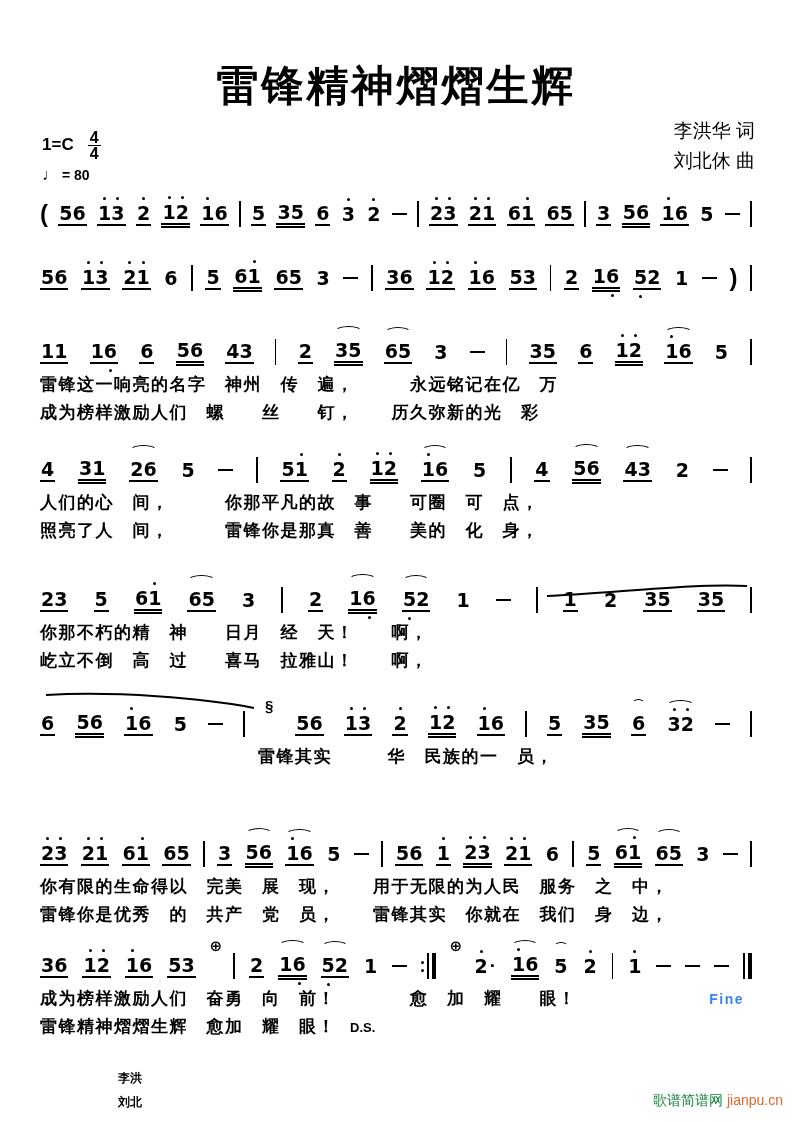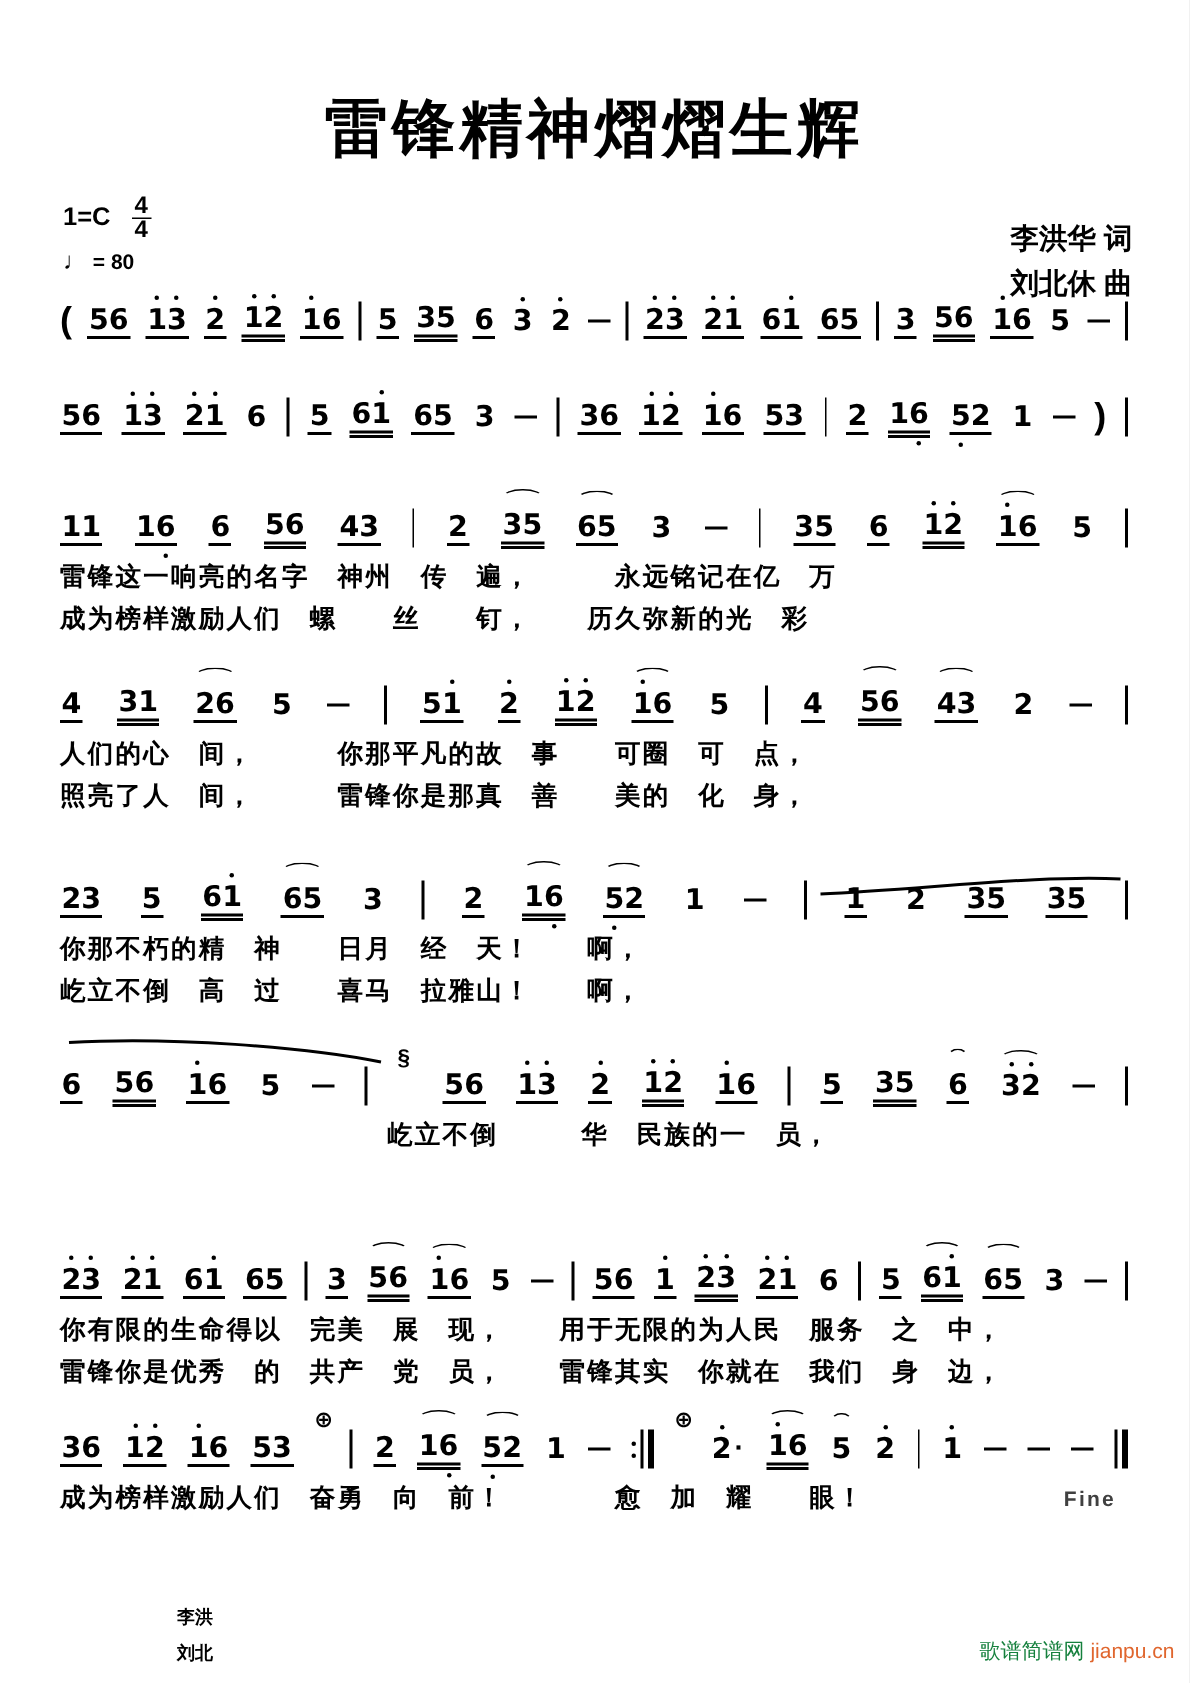--- a/index.html
+++ b/index.html
@@ -1,21 +1,21 @@
 <!DOCTYPE html>
 <html><head>
 <meta charset="utf-8">
 <style>
   html,body{margin:0;padding:0;background:#e8e8e8;}
   .page{position:relative;width:793px;height:1122px;margin:0 auto;background:#ffffff;
         font-family:"Liberation Sans","DejaVu Sans",sans-serif;color:#000;overflow:hidden;}
   .title{position:absolute;top:58px;left:0;width:100%;text-align:center;
          font-size:42px;font-weight:bold;letter-spacing:3px;margin:0;}
   .credits{position:absolute;top:116px;right:38px;text-align:right;
-           font-size:19px;font-weight:bold;line-height:30px;margin-top:29px;}
+           font-size:19px;font-weight:normal;line-height:30px;}
   .keysig{position:absolute;top:130px;left:42px;font-size:17px;font-weight:bold;}
   .frac{display:inline-block;vertical-align:middle;text-align:center;margin-left:14px;
         font-size:16px;font-weight:bold;line-height:15px;}
   .frac .top{display:block;border-bottom:1.5px solid #000;padding:0 2px;}
   .frac .bot{display:block;padding:0 2px;}
   .tempo{position:absolute;top:166px;left:42px;font-size:14px;font-weight:bold;}
   .tempo .q{font-size:16px;}
   
   .system{position:absolute;left:40px;width:712px;}
   .notation{display:flex;align-items:center;justify-content:space-between;
@@ -443,21 +443,21 @@
           <span class="grp u1 arc">
             <span class="n">6</span>
           </span>
           <span class="grp arc">
             <span class="n hi">3</span>
             <span class="n hi">2</span>
           </span>
           <span class="dash"></span>
           <span class="bar"></span>
         </div>
-        <div class="lyric" style="padding-left: 218px;"><span>屹立不倒　　　华　民族的一　员，</span></div>
+        <div class="lyric" style="padding-left: 218px;"><span>雷锋其实　　　华　民族的一　员，</span></div>
       </div>
       <div class="system" style="top: 836px;">
         <div class="notation">
           <span class="grp u1">
             <span class="n hi">2</span>
             <span class="n hi">3</span>
           </span>
           <span class="grp u1">
             <span class="n hi">2</span>
             <span class="n hi">1</span>
@@ -591,21 +591,22 @@
             <span class="n hi">1</span>
           </span>
           <span class="dash"></span>
           <span class="dash"></span>
           <span class="dash"></span>
           <span class="finalbar">
             <i class="b1"></i>
             <i class="b2"></i>
           </span>
         </div>
-        <div class="lyric"><span>成为榜样激励人们　奋勇　向　前！　　　　愈　加　耀　　眼！</span><span class="fine" style="color: #404040;">Fine</span></div>
+        <div class="lyric"><span>成为榜样激励人们　奋勇　向　前！　　　　愈　加　耀　　眼！</span><span class="fine" style="color: #3b82f6;">Fine</span></div>
+        <div class="lyric"><span>雷锋精神熠熠生辉　愈加　耀　眼！</span><span class="ds">D.S.</span></div>
       </div>
     </div>
 
   <svg class="slur-svg" style="left:545px;top:580px;" width="205" height="20" viewBox="0 0 205 20">
     <path d="M2,16 C70,13 150,3 202,6" fill="none" stroke="#000" stroke-width="2"></path>
   </svg>
   <svg class="slur-svg" style="left:44px;top:690px;" width="215" height="22" viewBox="0 0 215 22">
     <path d="M2,5 C70,1 160,8 210,18" fill="none" stroke="#000" stroke-width="2"></path>
   </svg>
 

